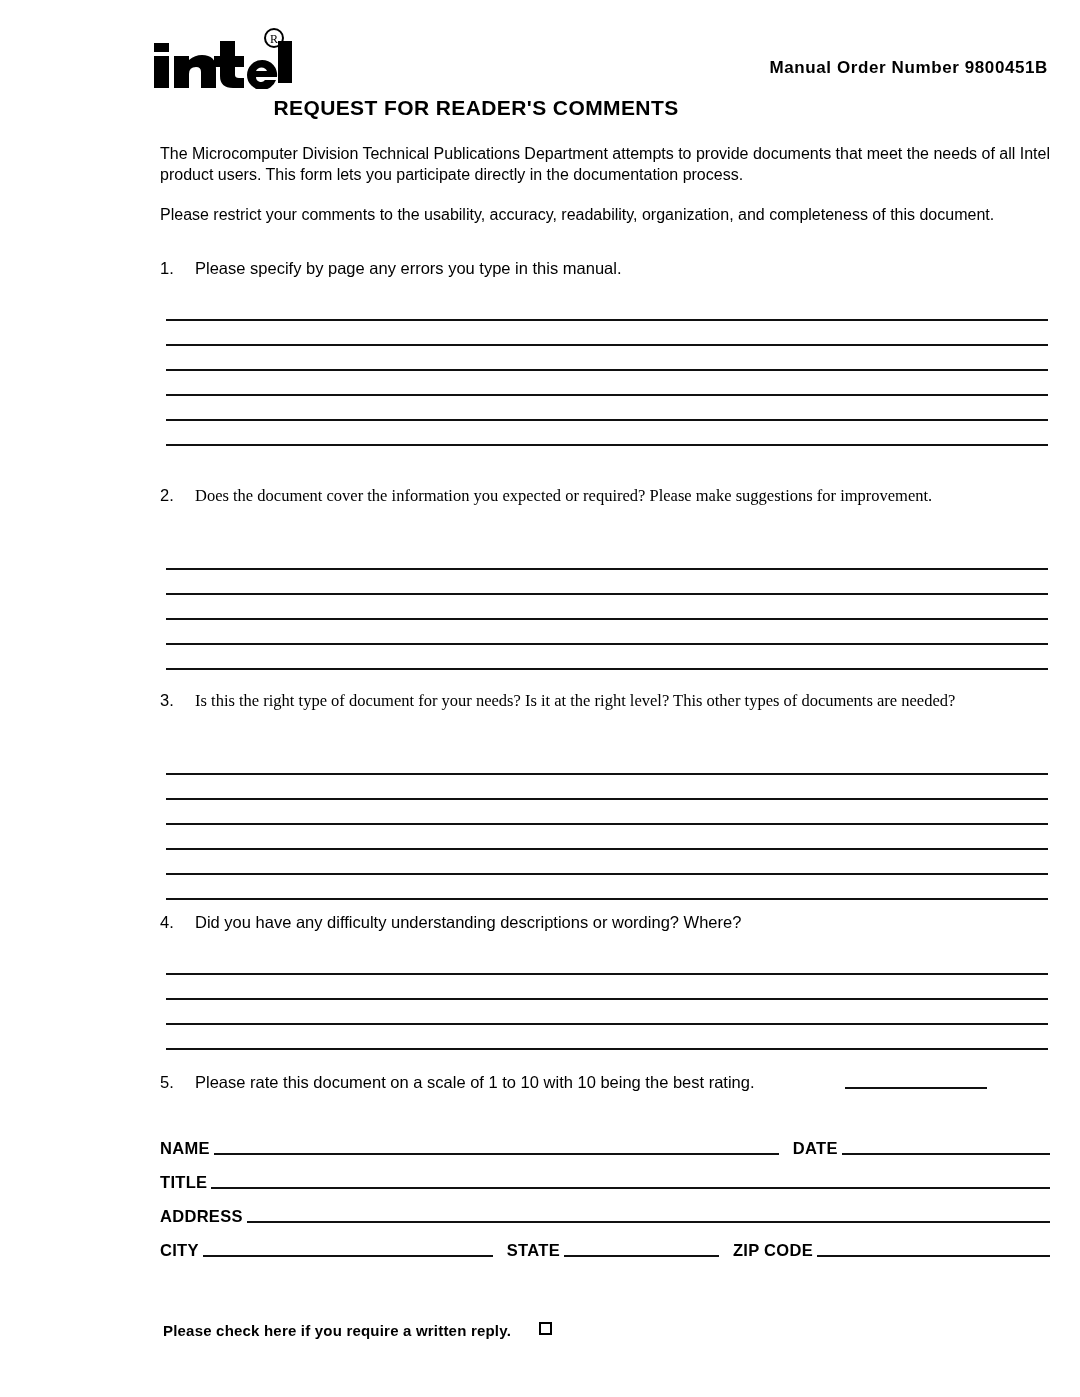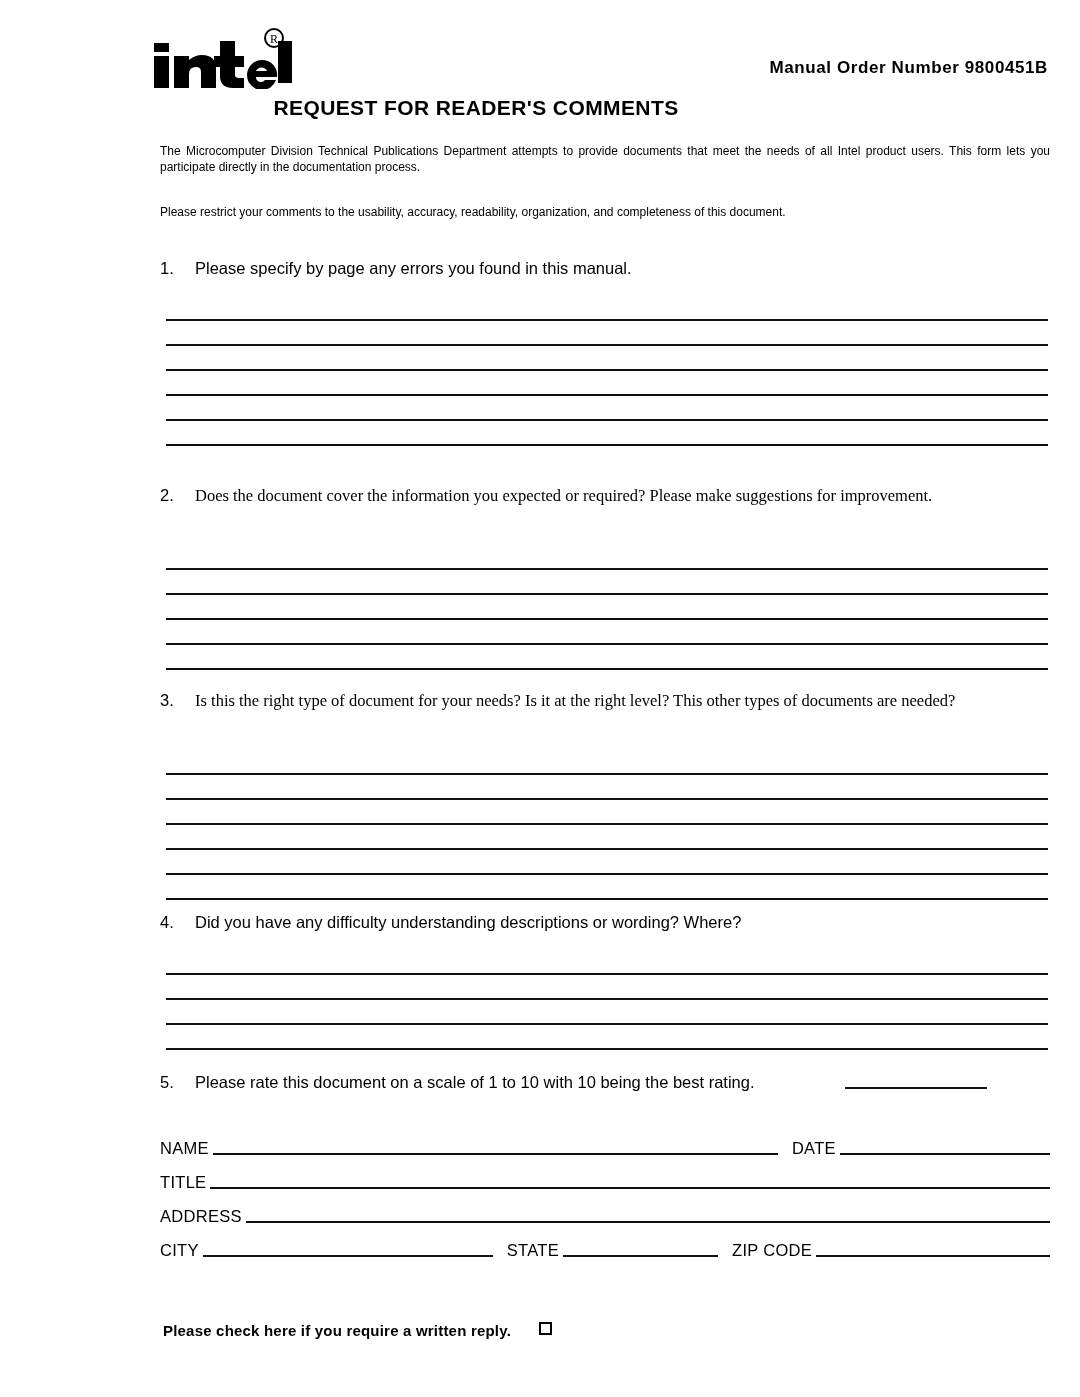--- a/index.html
+++ b/index.html
@@ -60,21 +60,21 @@
     font-size: 21px;
     font-weight: bold;
     letter-spacing: 0.4px;
   }
 
   
   .intro {
     position: absolute;
     left: 160px;
     width: 890px;
-    font-size: 12px;
+    font-size: 16px;
     line-height: 1.30;
     text-align: justify;
   }
   .intro-1 { top: 144px; }
   .intro-2 { top: 205px; }
 
   
   .question {
     position: absolute;
     left: 160px;
@@ -140,20 +140,21 @@
   .addr-row {
     display: flex;
     align-items: flex-end;
     height: 34px;
   }
   .addr-label {
     white-space: nowrap;
     padding-right: 4px;
     line-height: 1;
     padding-bottom: 2px;
+    font-weight: bold;
   }
   .addr-fill {
     flex: 1 1 auto;
     border-bottom: 2px solid #111111;
     height: 1px;
     margin-bottom: 3px;
   }
   .fill-name  { flex: 0 0 565px; }
   .fill-date  { flex: 1 1 auto; }
   .fill-city  { flex: 0 0 290px; }
@@ -212,21 +213,21 @@
     <div class="doc-title">REQUEST FOR READER'S COMMENTS</div>
   </div>
 
   <div class="intro intro-1">The Microcomputer Division Technical Publications Department attempts to provide documents that meet the needs of all Intel product users. This form lets you participate directly in the documentation process.</div>
 
   <div class="intro intro-2">Please restrict your comments to the usability, accuracy, readability, organization, and completeness of this document.</div>
 
   <div class="question" style="top:258px">
     <div class="q-row">
       <span class="q-num">1.</span>
-      <span class="q-text">Please specify by page any errors you found in this manual.</span>
+      <span class="q-text">Please specify by page any errors you type in this manual.</span>
     </div>
   </div>
   <div class="rules" style="top:296px">
     <div class="rule"></div>
     <div class="rule"></div>
     <div class="rule"></div>
     <div class="rule"></div>
     <div class="rule"></div>
     <div class="rule"></div>
   </div>

